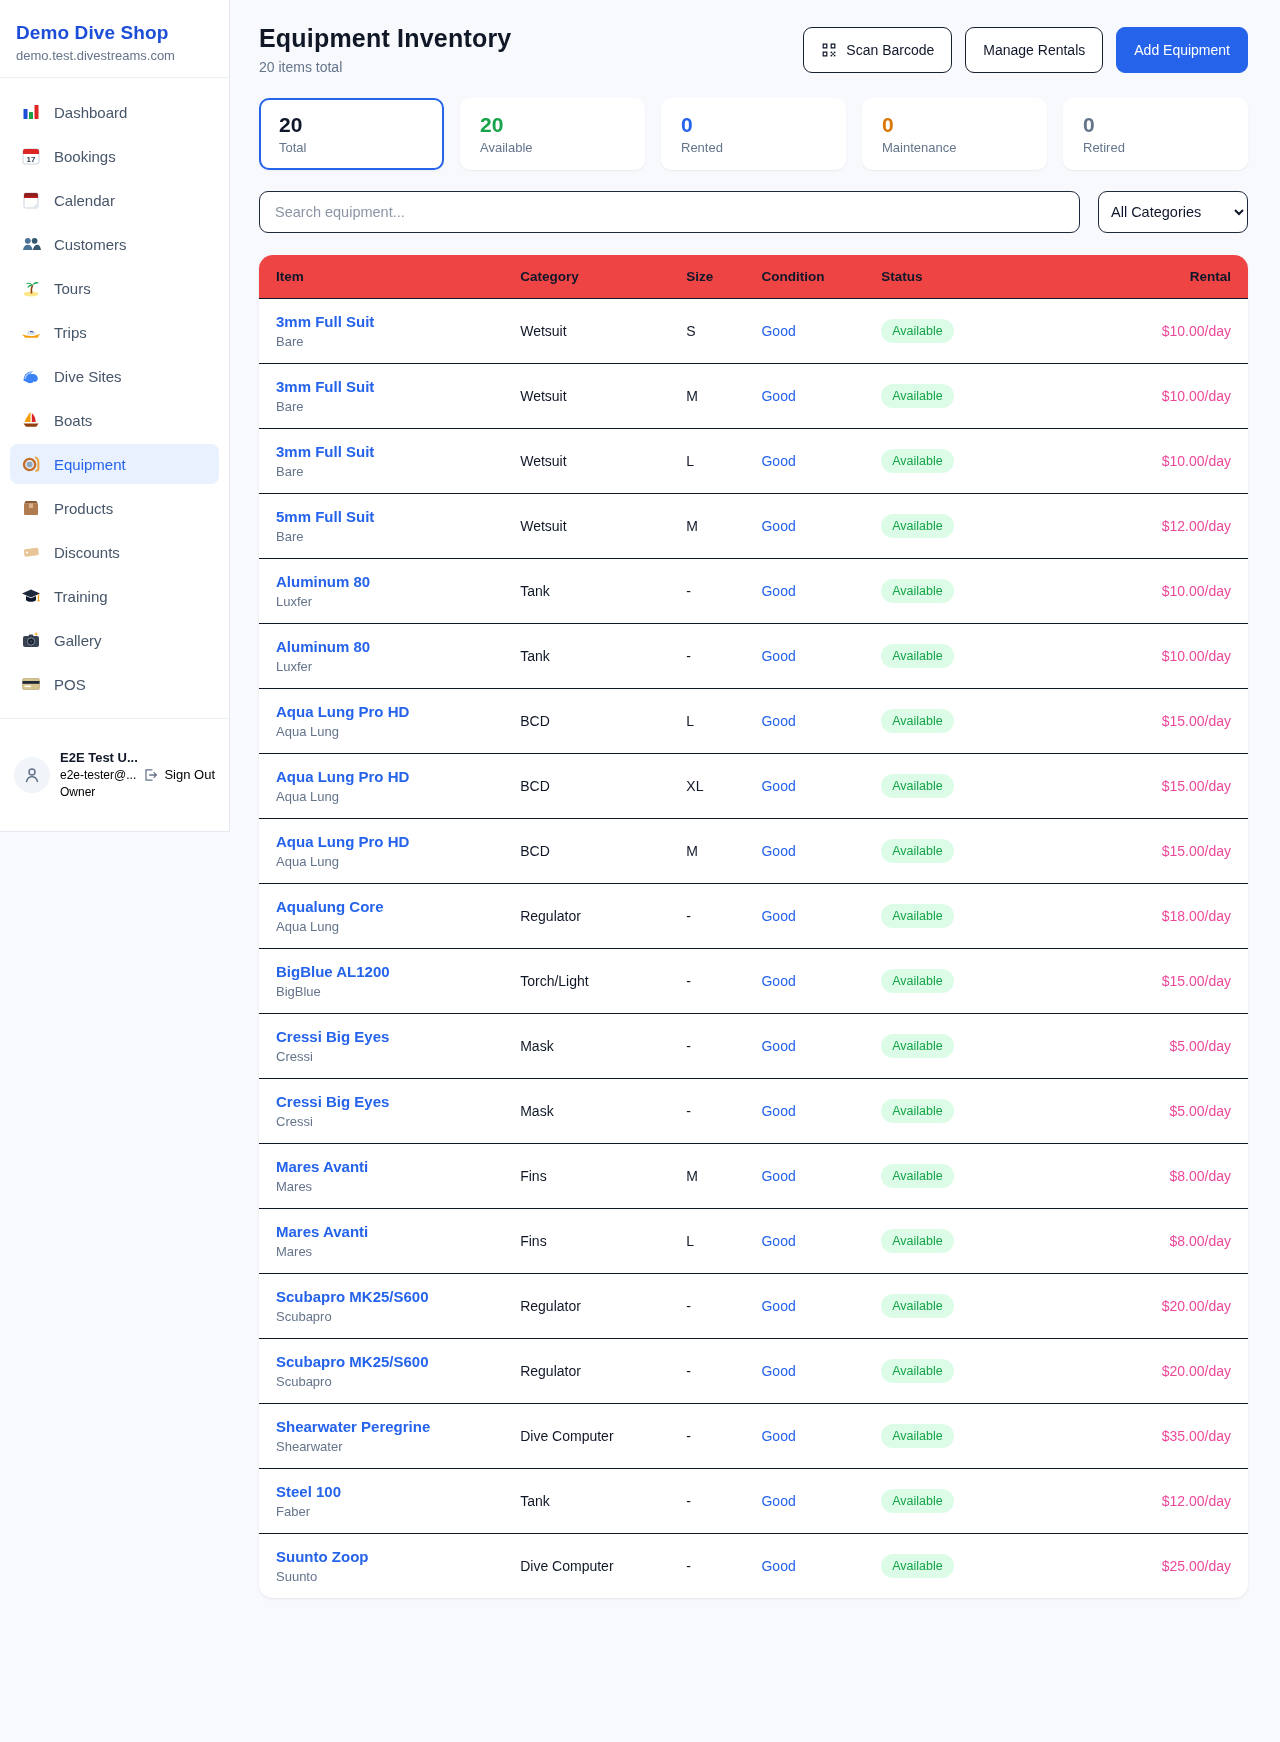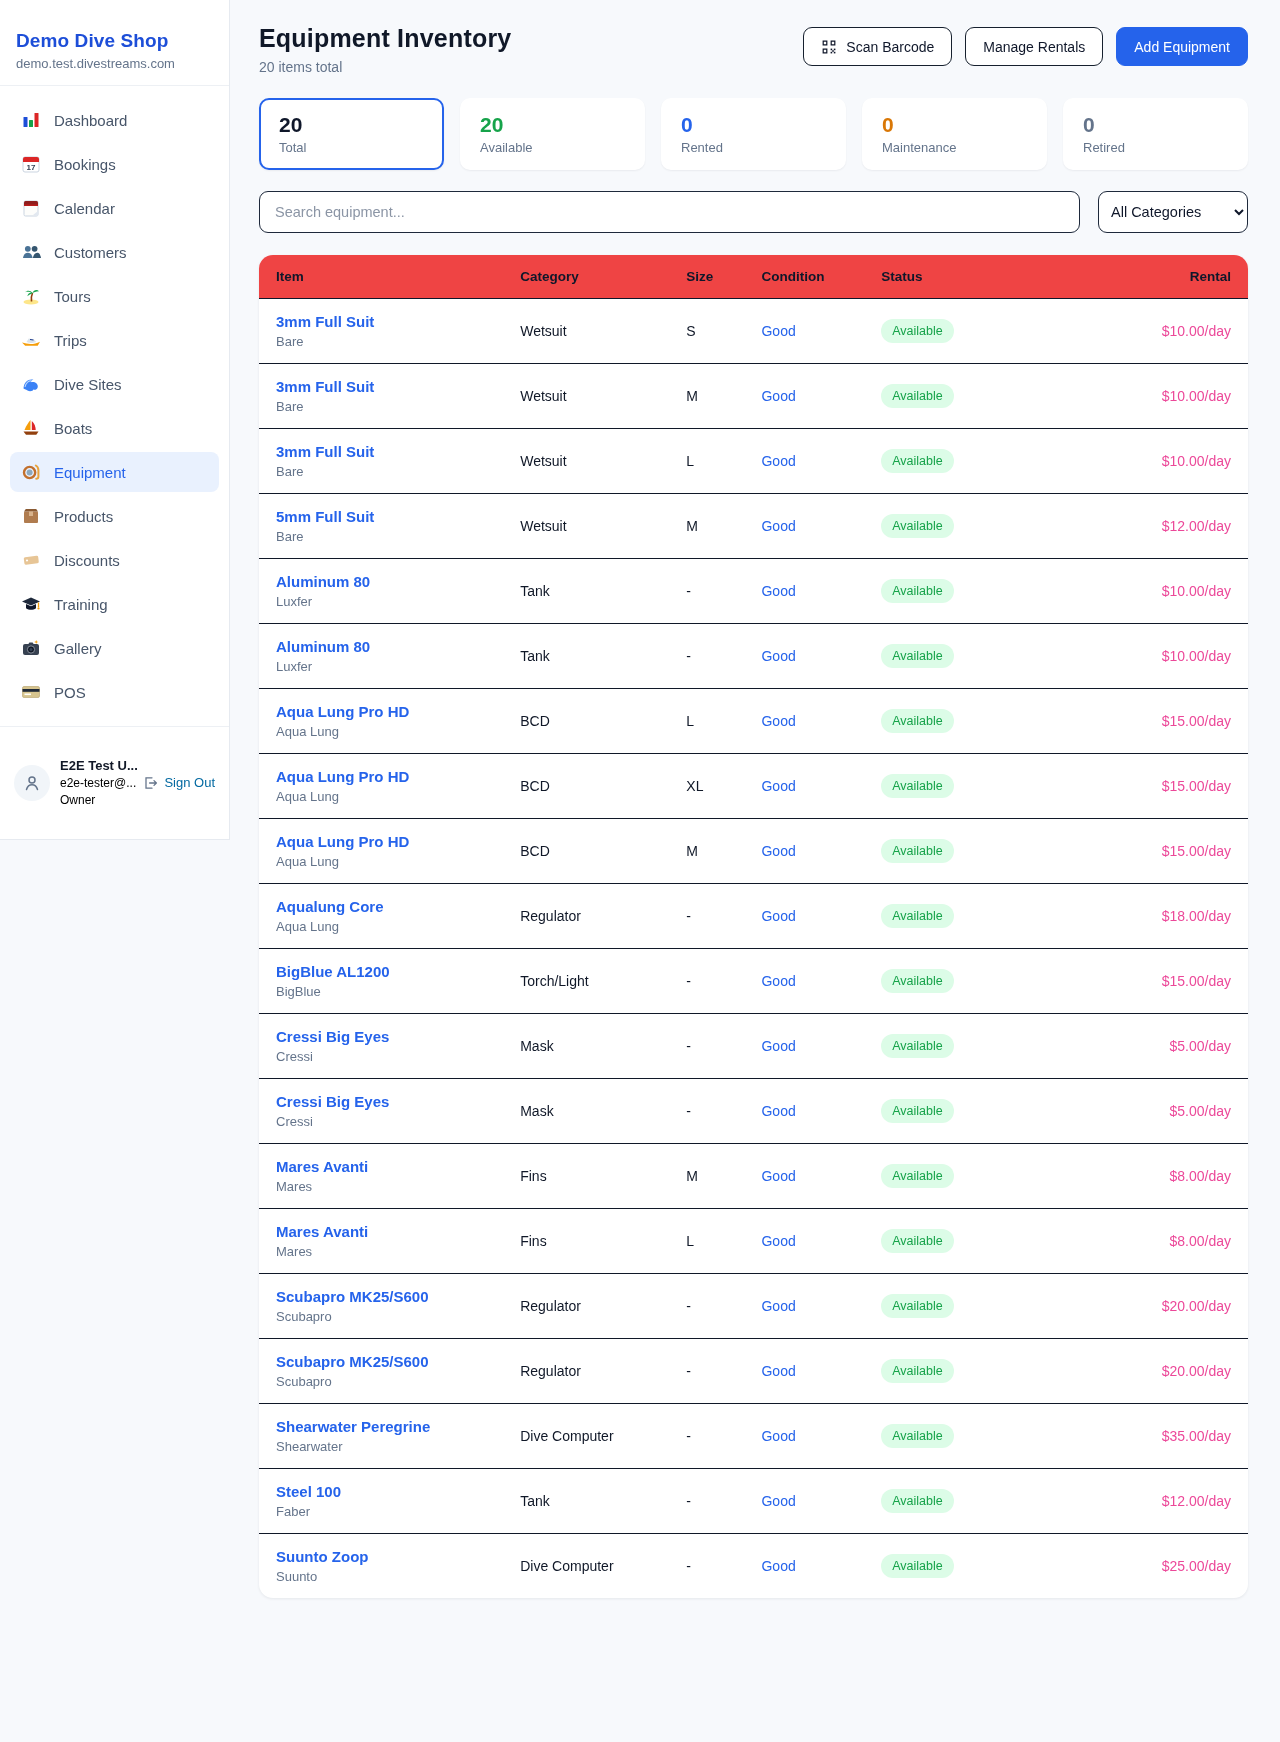--- a/index.html
+++ b/index.html
@@ -3,47 +3,47 @@
 <meta charset="utf-8">
 <style>
   * { box-sizing: border-box; margin: 0; padding: 0; }
   html,body { background:#eef1f6; }
   body { font-family: "Liberation Sans", sans-serif; }
   .page { position:relative; width:1280px; height:1742px; background:#f7f9fc; overflow:hidden; }
 
   
   .sidebar { position:absolute; left:0; top:0; width:230px; background:#ffffff;
              border-right:1px solid #e6eaf0; border-bottom:1px solid #e6eaf0; }
-  .brand { padding:30px 16px 14px 16px; border-bottom:1px solid #edf0f4; }
+  .brand { padding:22px 16px 14px 16px; border-bottom:1px solid #edf0f4; }
   .brand-name { font-size:19px; font-weight:bold; color:#1d4ed8; letter-spacing:.1px; }
   .brand-domain { font-size:13px; color:#64748b; margin-top:4px; }
   .nav { padding:14px 10px 10px 10px; }
   .nav-item { display:flex; align-items:center; gap:13px; padding:10px 11px; margin-bottom:4px;
               border-radius:8px; font-size:15px; color:#475569; cursor:pointer; }
   .nav-item.active { background:#e9f1fe; color:#2563eb; font-weight:500; }
   .nav-icon { width:20px; height:20px; flex:0 0 20px; display:inline-flex; }
   .nav-icon svg { width:20px; height:20px; }
   .user-box { border-top:1px solid #edf0f4; padding:30px 14px; display:flex; align-items:center; gap:10px; }
   .avatar { width:36px; height:36px; border-radius:50%; background:#f1f5f9; display:flex;
             align-items:center; justify-content:center; flex:0 0 36px; }
   .avatar svg { width:20px; height:20px; }
   .user-info { line-height:1.4; min-width:0; }
   .user-name { font-size:13px; font-weight:bold; color:#111827; white-space:nowrap; }
   .user-email, .user-role { font-size:12px; color:#000000; white-space:nowrap; }
-  .signout { margin-left:auto; display:flex; align-items:center; gap:6px; color:#0369a1;
+  .signout { margin-left:auto; display:flex; align-items:center; gap:6px; color:#000000;
              font-size:13px; cursor:pointer; white-space:nowrap;text-align:right; }
   .signout svg { width:16px; height:16px; }
 
   
   .main { margin-left:230px; padding:24px 32px 0 29px; }
   .topbar { display:flex; align-items:flex-start; justify-content:space-between; }
   .page-title { font-size:25px; font-weight:bold; color:#101828; letter-spacing:.2px; }
   .page-sub { font-size:14px; color:#64748b; margin-top:6px; }
   .top-actions { display:flex; gap:13px; margin-top:3px; }
-  .btn { display:inline-flex; align-items:center; gap:9px; height:39px; padding:0 17px;
+  .btn { display:inline-flex; align-items:center; gap:9px; height:46px; padding:0 17px;
          border-radius:9px; font-size:14px; font-weight:500; cursor:pointer; }
   .btn-outline { background:#fff; border:1px solid #16202e; color:#0f172a; }
   .btn-primary { background:#2563eb; border:1px solid #2563eb; color:#fff; }
   .btn svg { width:16px; height:16px; }
 
   
   .stats { display:flex; gap:16px; margin-top:23px; }
   .stat-card { flex:1; background:#fff; border:2px solid transparent; border-radius:10px;
                padding:13px 18px; box-shadow:0 1px 2px rgba(16,24,40,.06); cursor:pointer; }
   .stat-card.selected { border-color:#2563eb; }

